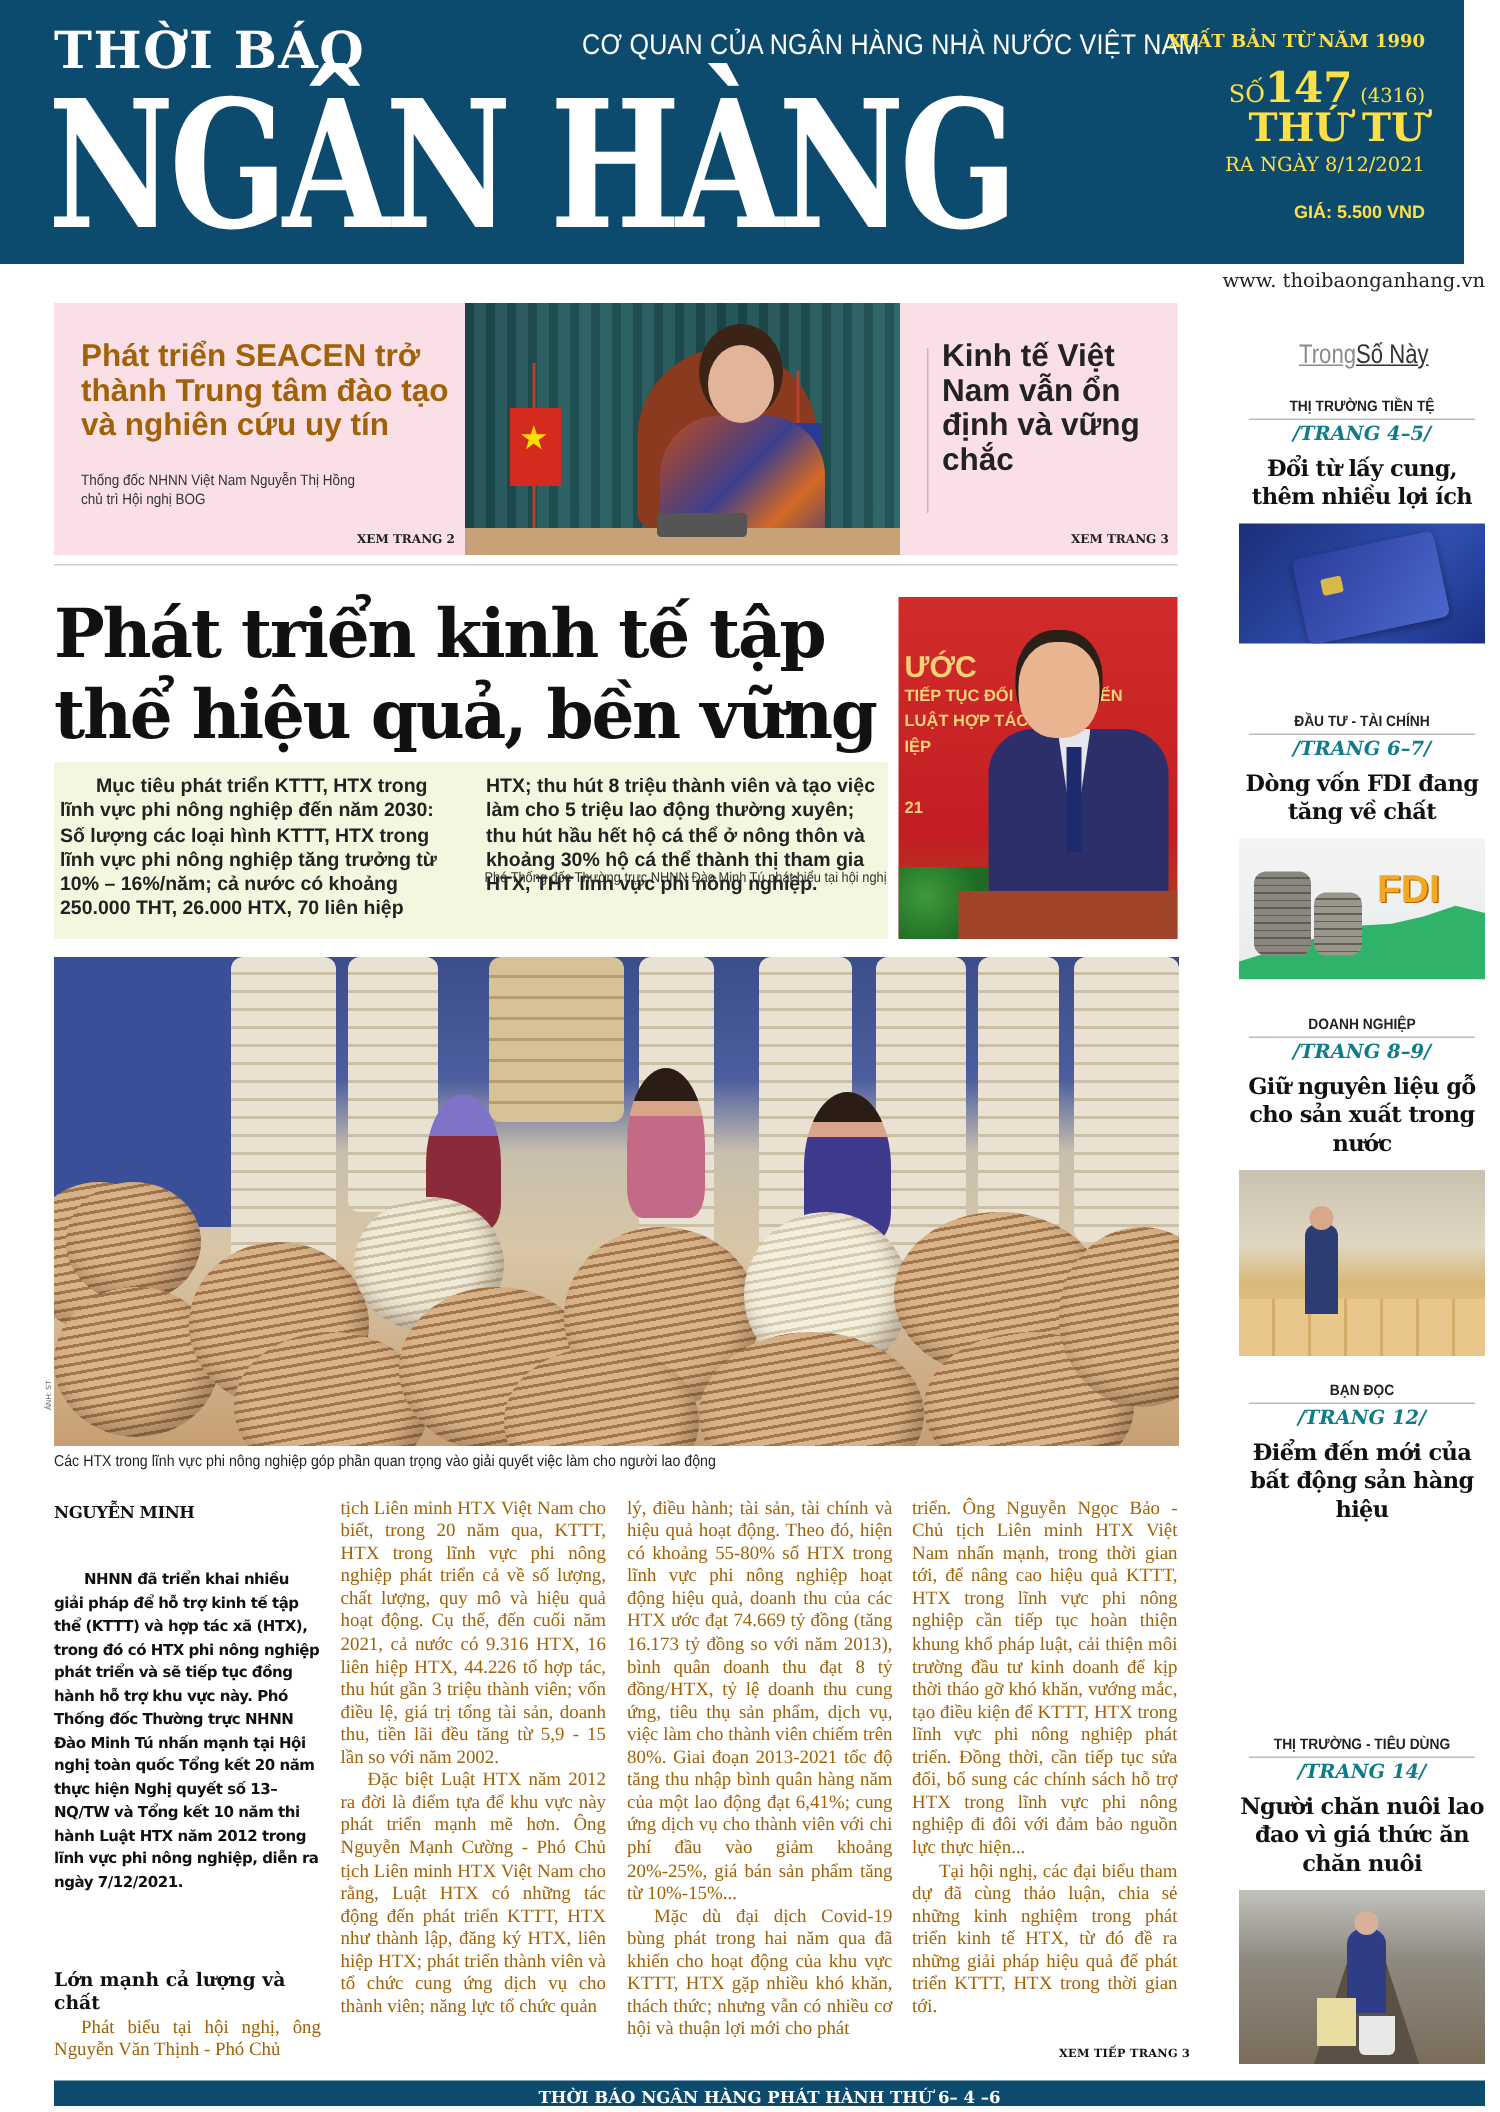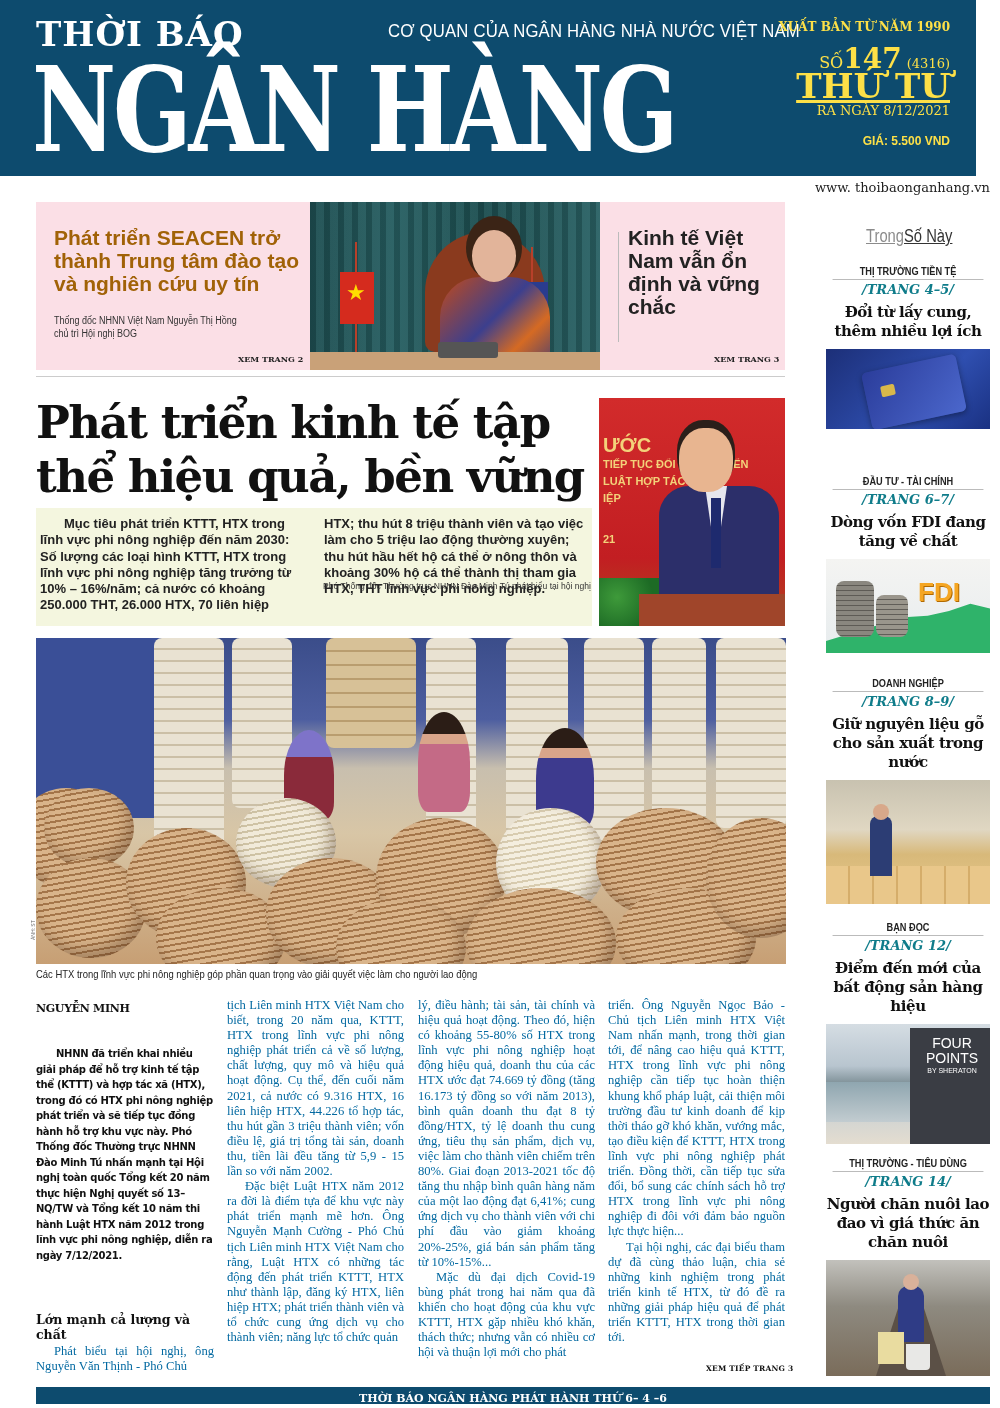--- a/index.html
+++ b/index.html
@@ -10,21 +10,21 @@
   .masthead { position: absolute; left: 0; top: 0; width: 976px; height: 176px; background: #0d4b6e; }
   .mast-small { position: absolute; left: 36px; top: 14px; font-family: "DejaVu Serif", serif; font-weight: bold; color: #fff; font-size: 34px; letter-spacing: 1px; }
   .mast-big { position: absolute; left: 32px; top: 50px; font-family: "DejaVu Serif", serif; font-weight: bold; color: #fff; font-size: 118px; line-height: 120px; letter-spacing: -4px; transform: scaleX(0.78); transform-origin: left top; white-space: nowrap; }
   .mast-agency { position: absolute; left: 388px; top: 20px; font-family: "Liberation Sans", sans-serif; color: #fff; font-size: 19px; letter-spacing: 0.2px; transform: scaleX(0.88); transform-origin: left top; white-space: nowrap; }
   .mast-info { position: absolute; right: 26px; top: 20px; width: 180px; text-align: right; color: #fde047; }
   .mast-since { font-family: "DejaVu Serif", serif; font-weight: bold; font-size: 12px; white-space: nowrap; }
   .mast-issue { margin-top: 8px; font-family: "DejaVu Serif", serif; white-space: nowrap; }
   .mast-issue .lbl { font-size: 16px; }
   .mast-issue .num { font-size: 28px; font-weight: bold; }
   .mast-issue .total { font-size: 13px; }
-  .mast-day { font-family: "DejaVu Serif", serif; font-weight: bold; font-size: 34px; line-height: 26px; margin-top: -2px; text-decoration: underline; }
+  .mast-day { font-family: "DejaVu Serif", serif; font-weight: bold; font-size: 26px; line-height: 26px; margin-top: -2px; }
   .mast-date { font-family: "DejaVu Serif", serif; font-size: 13px; margin-top: 4px; }
   .mast-price { font-family: "Liberation Sans", sans-serif; font-weight: bold; font-size: 12px; margin-top: 16px; }
   .website { position: absolute; right: 10px; top: 180px; font-family: "DejaVu Serif", serif; font-size: 13px; color: #222; }
 
   
   .band-top { position: absolute; left: 36px; top: 202px; width: 749px; height: 168px; background: #fbdfe6; }
   .teaser1-title { position: absolute; left: 18px; top: 24px; width: 260px; font-family: "Liberation Sans", sans-serif; font-weight: bold; font-size: 21px; line-height: 23px; color: #a16207; }
   .teaser1-caption { position: absolute; left: 18px; top: 112px; width: 220px; font-family: "Liberation Sans", sans-serif; font-size: 10px; line-height: 13px; color: #333; transform: scaleX(0.9); transform-origin: left top; }
   .see-page { position: absolute; font-family: "DejaVu Serif", serif; font-weight: bold; font-size: 8px; color: #222; }
   .photo-governor { position: absolute; left: 274px; top: 0; width: 290px; height: 168px; overflow: hidden;
@@ -70,21 +70,21 @@
   .photo-main .stack { position:absolute; top:0; background: repeating-linear-gradient(180deg, #e9e2d2 0 10px, #cbbfa6 10px 12px); border-radius: 8px; }
   .photo-main .basket { position:absolute; border-radius:50%; background: repeating-linear-gradient(170deg, #d9b48a 0 4px, #a5764a 4px 6px); box-shadow: inset -6px -8px 14px rgba(70,40,20,0.35); }
   .photo-main .worker { position:absolute; border-radius: 50% 50% 20% 20%; }
   .photo-credit { position: absolute; left: 30px; top: 940px; font-family: "Liberation Sans", sans-serif; font-size: 5px; color: #666; transform: rotate(-90deg); transform-origin: left top; }
   .main-caption { position: absolute; left: 36px; top: 968px; width: 750px; font-family: "Liberation Sans", sans-serif; font-size: 10.5px; color: #222; transform: scaleX(0.9); transform-origin: left top; white-space: nowrap; }
 
   
   .byline { position: absolute; left: 36px; top: 1002px; font-family: "DejaVu Serif", serif; font-weight: bold; font-size: 11px; letter-spacing: -0.3px; color: #111; }
   .lead { position: absolute; left: 36px; top: 1046px; width: 178px; font-family: "DejaVu Sans", sans-serif; font-weight: bold; font-size: 10px; line-height: 15.5px; color: #111; text-indent: 20px; letter-spacing: -0.3px; }
   .subhead { position: absolute; left: 36px; top: 1312px; width: 178px; font-family: "DejaVu Serif", serif; font-weight: bold; font-size: 12.5px; line-height: 15px; color: #111; }
-  .col-text { position: absolute; font-family: "Liberation Serif", serif; font-size: 12.6px; line-height: 15.1px; color: #0369a1; text-align: justify; }
+  .col-text { position: absolute; font-family: "Liberation Serif", serif; font-size: 12.6px; line-height: 15.1px; color: #a16207; text-align: justify; }
   .col-text p { text-indent: 18px; }
   .col-text p.cont { text-indent: 0; }
   .col1-tail { left: 36px; top: 1344px; width: 178px; }
   .col2 { left: 227px; top: 998px; width: 177px; }
   .col3 { left: 418px; top: 998px; width: 177px; }
   .col4 { left: 608px; top: 998px; width: 177px; }
   .see-next { position: absolute; left: 706px; top: 1364px; font-family: "DejaVu Serif", serif; font-weight: bold; font-size: 7.5px; color: #111; letter-spacing: 0.2px; }
 
   
   .footer-bar { position: absolute; left: 36px; top: 1387px; width: 954px; height: 17px; background: #0d4b6e; text-align: center; }
@@ -287,28 +287,20 @@
       <div class="board"></div>
       <div class="worker"></div>
       <div class="workerhead"></div>
     </div>
   </div>
 
   <div class="toc-item" style="top:712px;">
     <div class="toc-section">BẠN ĐỌC</div>
     <div class="toc-page">/TRANG 12/</div>
     <div class="toc-headline">Điểm đến mới của bất động sản hàng hiệu</div>
-    <div class="toc-img img-hotel">
-      <div class="sea"></div>
-      <div class="bldg"></div>
-      <div class="sign">
-        <span>FOUR POINTS</span>
-        <small>BY SHERATON</small>
-      </div>
-    </div>
   </div>
 
   <div class="toc-item" style="top:948px;">
     <div class="toc-section">THỊ TRƯỜNG - TIÊU DÙNG</div>
     <div class="toc-page">/TRANG 14/</div>
     <div class="toc-headline">Người chăn nuôi lao đao vì giá thức ăn chăn nuôi</div>
     <div class="toc-img img-poultry">
       <div class="aisle"></div>
       <div class="man"></div>
       <div class="manhead"></div>

